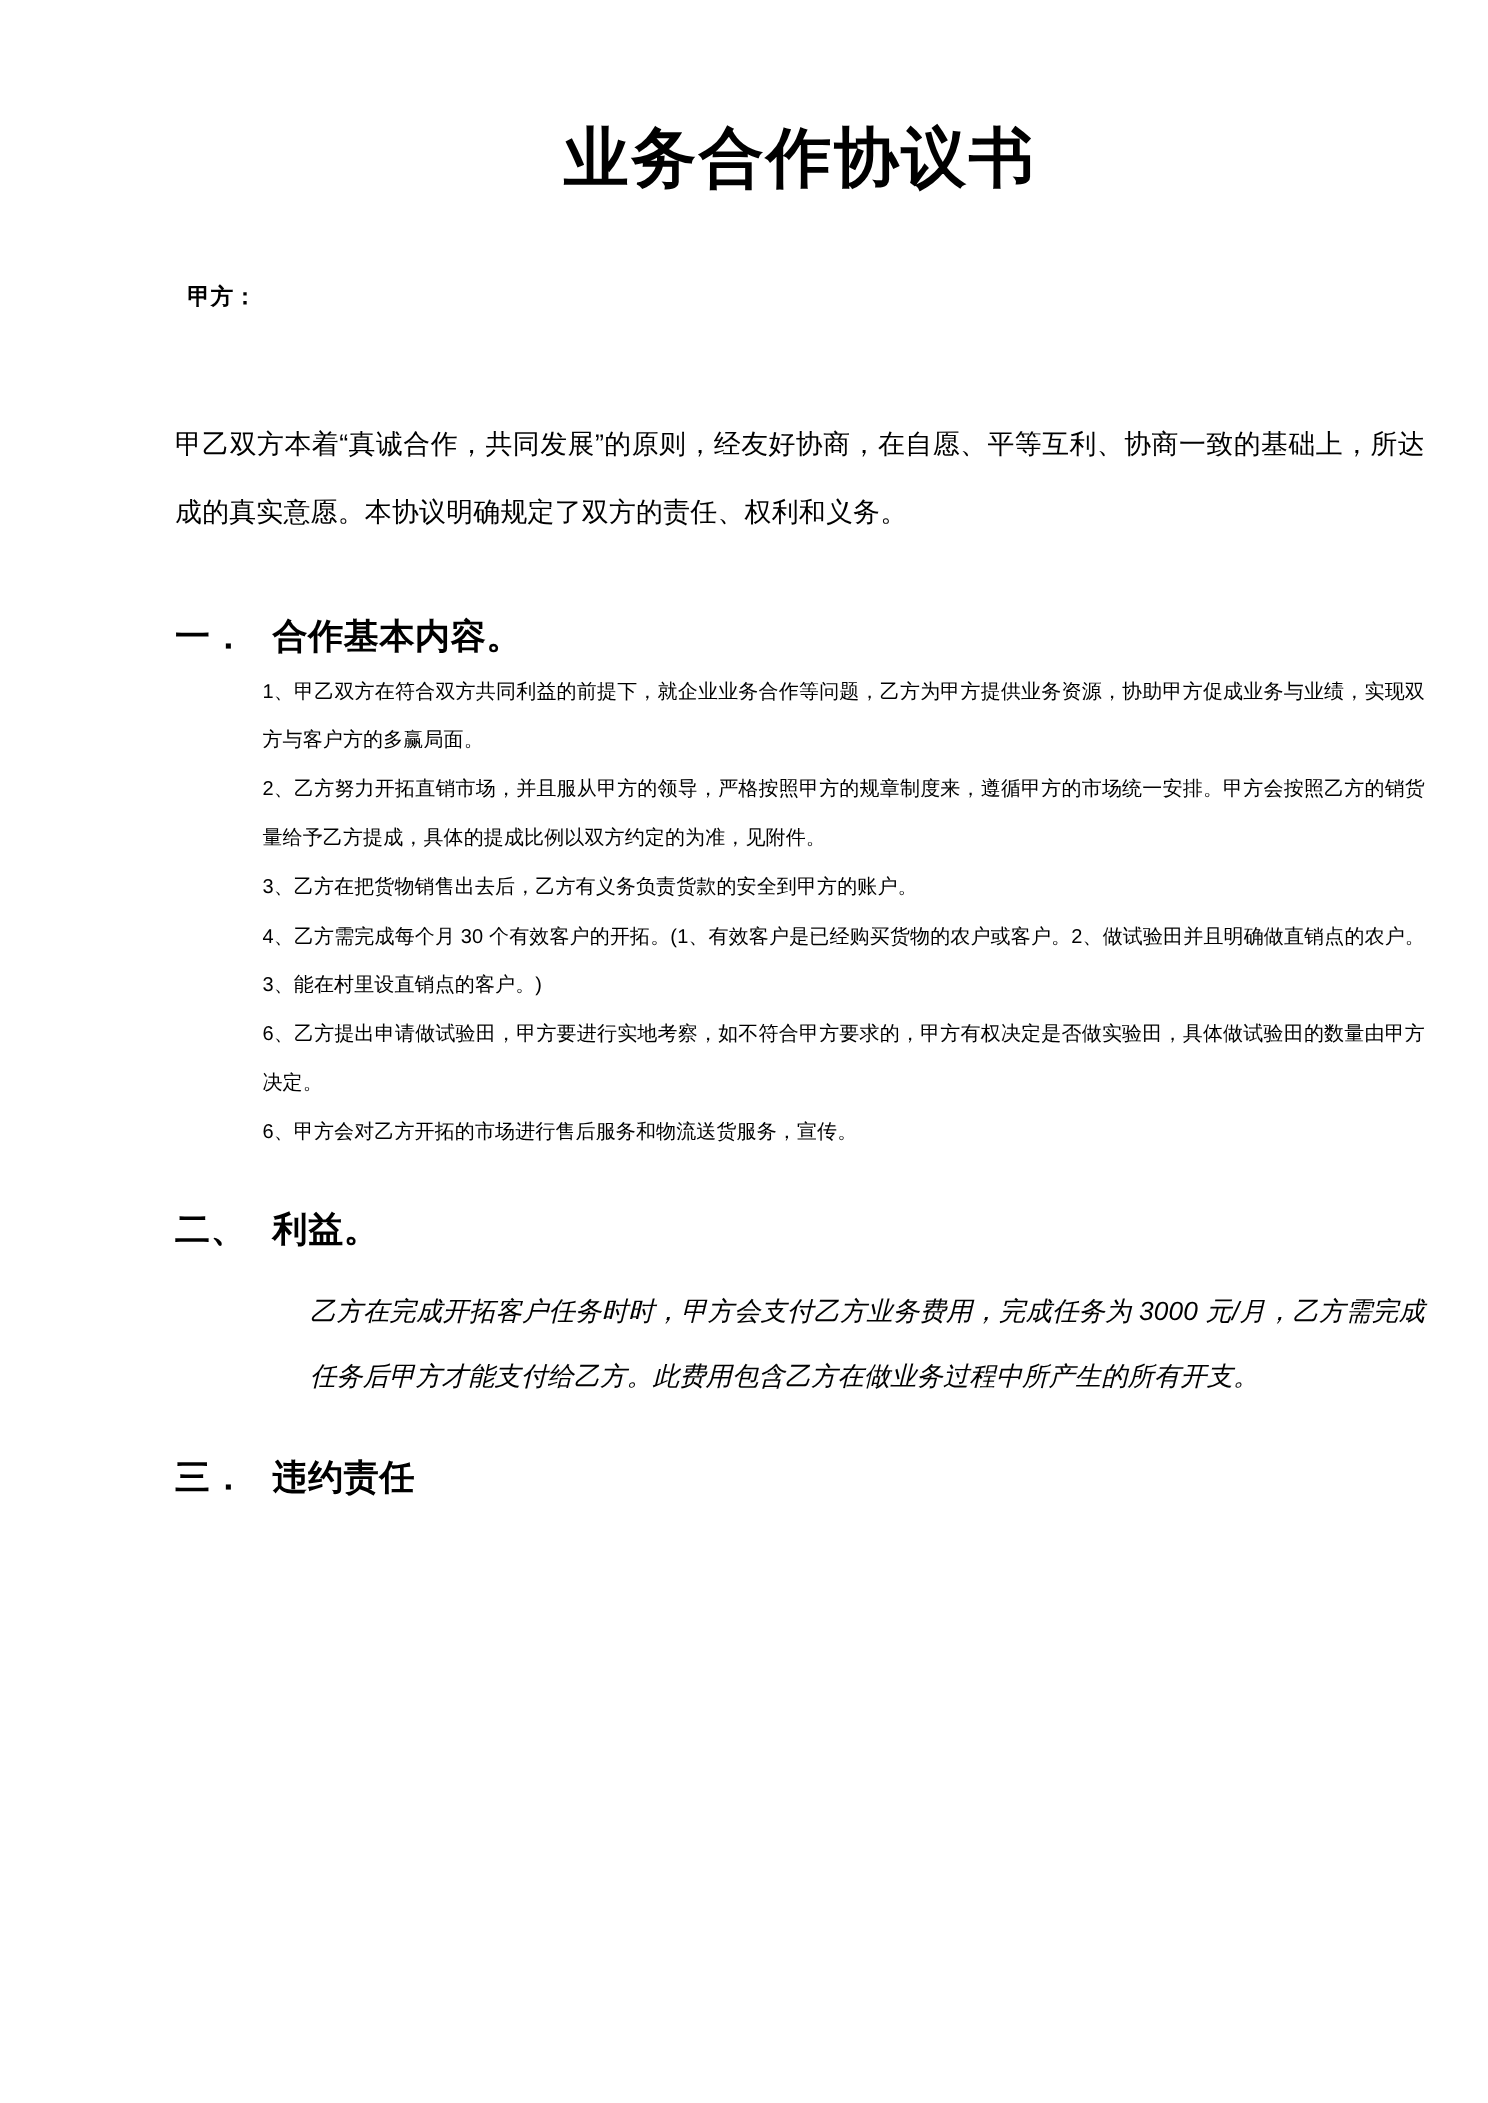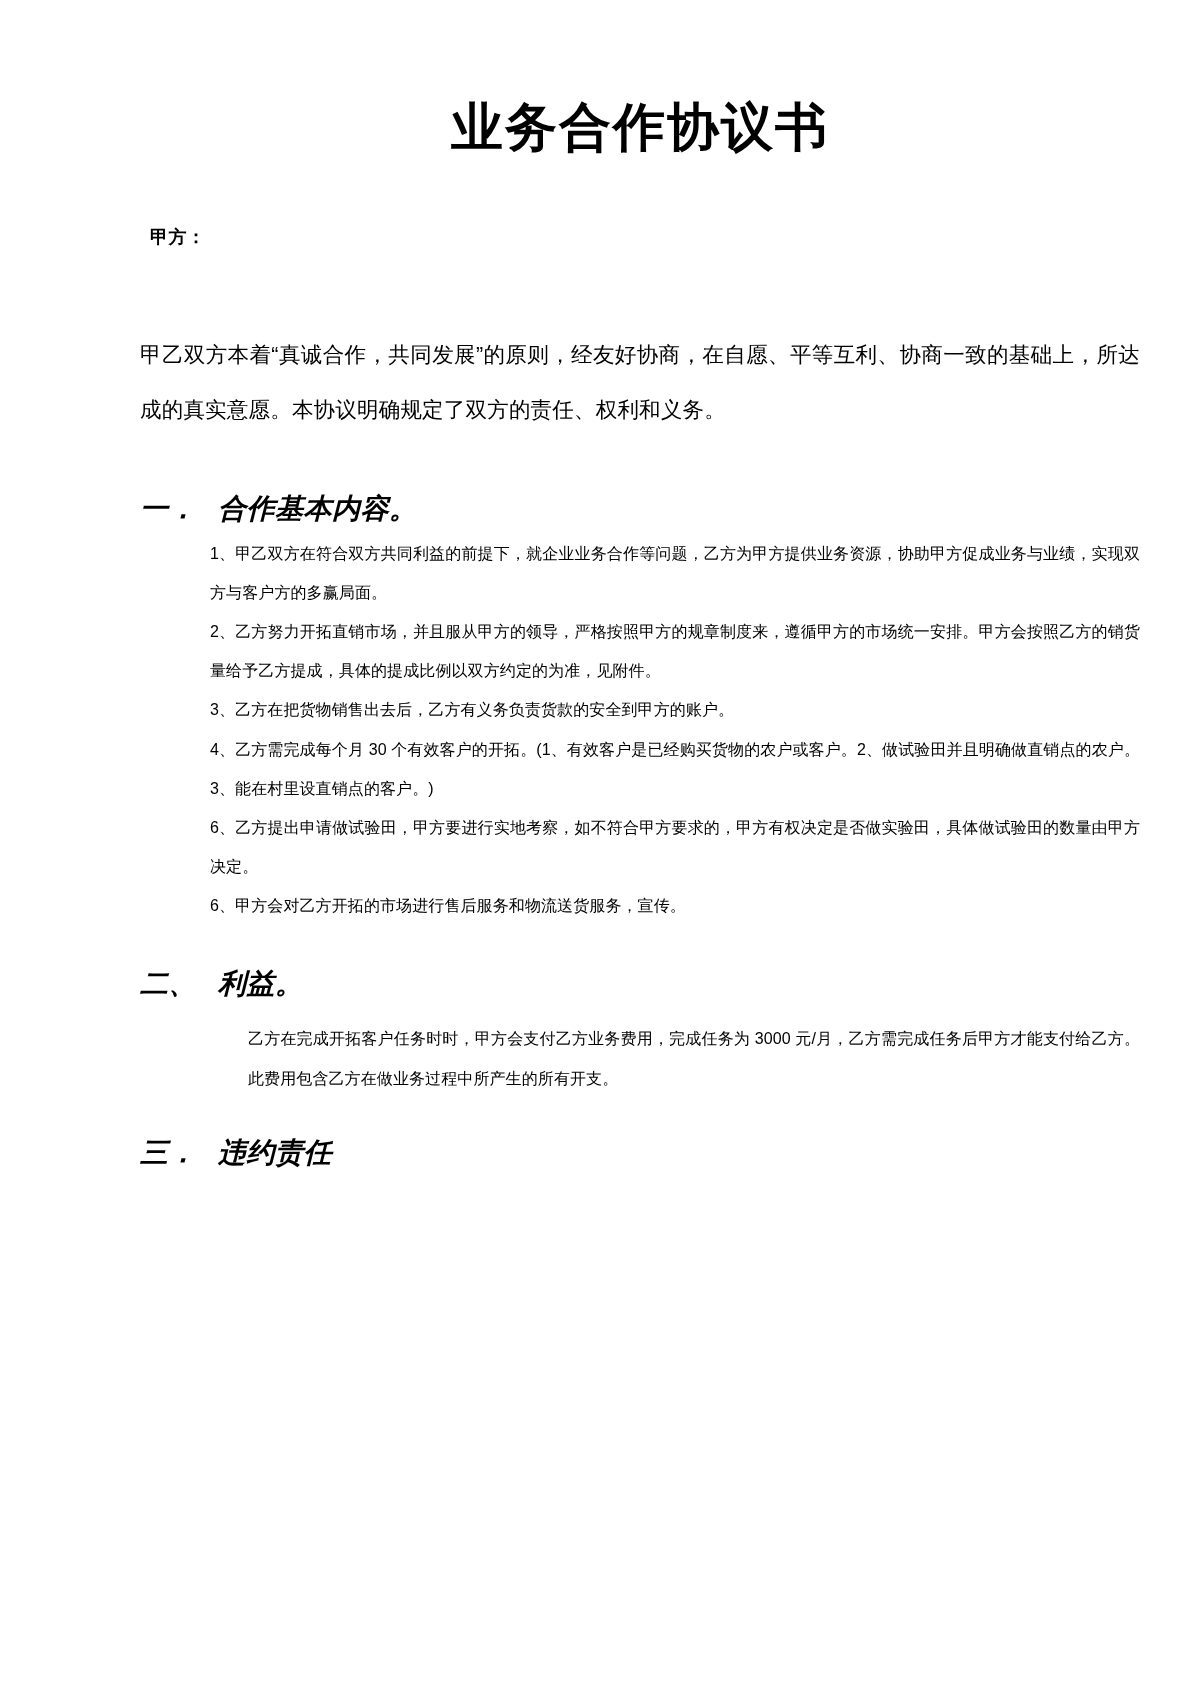--- a/index.html
+++ b/index.html
@@ -49,45 +49,45 @@
     line-height: 2.55;
     letter-spacing: 0.2px;
     text-align: justify;
   }
   .section-head {
     font-size: 28px;
     font-weight: bold;
     margin-top: 52px;
     margin-bottom: 6px;
     letter-spacing: 0.5px;
-    font-style: italic;
   }
   .section-head .num {
     display: inline-block;
     min-width: 78px;
   }
   .clause-list {
     margin: 0;
     padding: 0;
     list-style: none;
   }
   .clause {
     font-size: 16px;
     line-height: 2.45;
     text-align: justify;
     padding-left: 70px;
     text-indent: 0;
     letter-spacing: 0.1px;
   }
   .benefit-para {
-    font-size: 16px;
+    font-size: 21px;
     line-height: 2.45;
     text-align: justify;
     padding-left: 108px;
     letter-spacing: 0.1px;
+    font-style: italic;
   }
   .section-head.tight {
     margin-top: 40px;
   }
   .section-head.last {
     margin-top: 36px;
   }
 </style>
 </head>
 <body>

